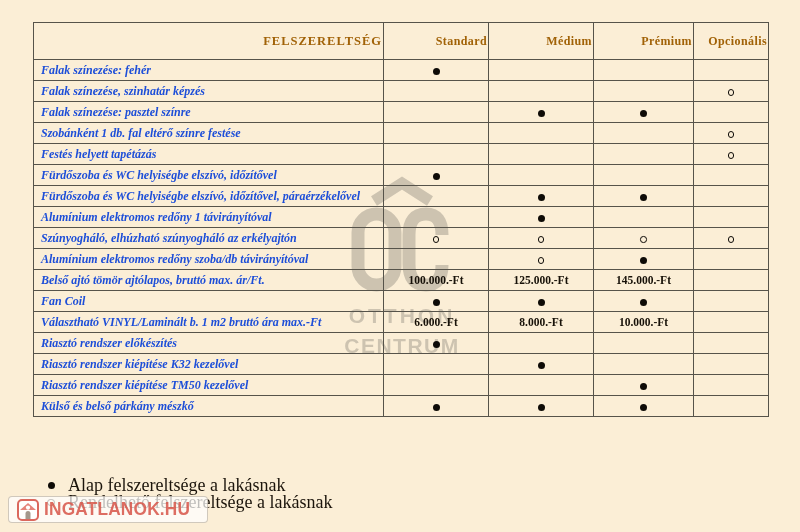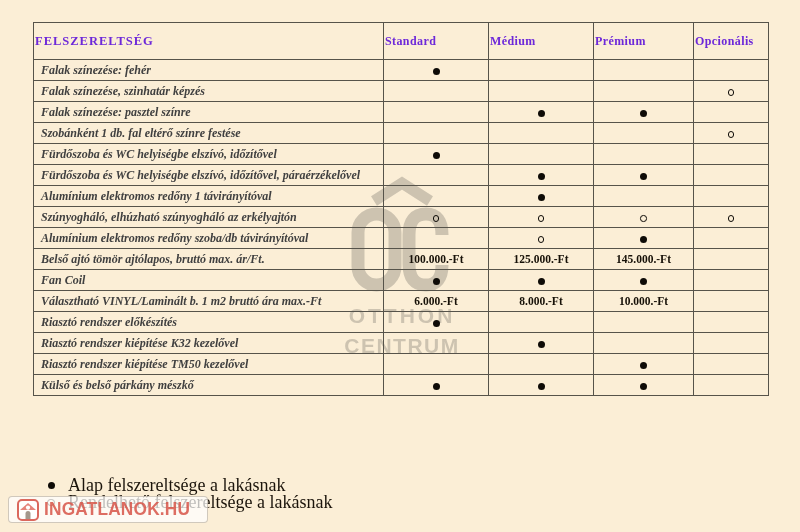--- a/index.html
+++ b/index.html
@@ -12,27 +12,27 @@
   
   .oc-watermark{position:absolute;left:341px;top:170px;width:122px;height:192px;z-index:1;opacity:.52;}
 
   
   table.features{
     position:absolute;left:33px;top:22px;z-index:2;
     border-collapse:collapse;table-layout:fixed;background:transparent;
   }
   .features th,.features td{border:1px solid #56534a;overflow:hidden;}
   .features th{
-    height:34px;font-size:12px;font-weight:bold;text-align:left;
-    color:#6d28d9;letter-spacing:.4px;background:transparent;
+    height:34px;font-size:12px;font-weight:bold;text-align:right;
+    color:#a16207;letter-spacing:.4px;background:transparent;
   }
   .features th.feature-head{font-size:12.5px;letter-spacing:1px;}
   .features td{height:20px;padding:0;background:transparent;}
   .features td.label{
-    font-weight:bold;font-style:italic;font-size:12px;color:#404040;
+    font-weight:bold;font-style:italic;font-size:12px;color:#1d4ed8;
     padding-left:7px;white-space:nowrap;
   }
   .features td.tier{text-align:center;vertical-align:middle;font-weight:bold;font-size:11.5px;color:#171108;}
   .dot{display:inline-block;border-radius:50%;vertical-align:middle;}
   .dot.filled{width:7px;height:7px;background:#0e0b07;}
   .dot.open{width:4.5px;height:4.5px;border:1.6px solid #0e0b07;background:transparent;}
 
   
   .legend{position:absolute;left:47px;top:477px;z-index:3;}
   .legend-item{display:flex;align-items:center;height:17px;font-size:18px;color:#1c150c;}
@@ -109,20 +109,27 @@
           <td class="tier"></td>
         </tr>
         <tr>
           <td class="label">Szobánként 1 db. fal eltérő színre festése</td>
           <td class="tier"></td>
           <td class="tier"></td>
           <td class="tier"></td>
           <td class="tier"><span class="dot open"></span></td>
         </tr>
         <tr>
+          <td class="label">Festés helyett tapétázás</td>
+          <td class="tier"></td>
+          <td class="tier"></td>
+          <td class="tier"></td>
+          <td class="tier"><span class="dot open"></span></td>
+        </tr>
+        <tr>
           <td class="label">Fürdőszoba és WC helyiségbe elszívó, időzítővel</td>
           <td class="tier"><span class="dot filled"></span></td>
           <td class="tier"></td>
           <td class="tier"></td>
           <td class="tier"></td>
         </tr>
         <tr>
           <td class="label">Fürdőszoba és WC helyiségbe elszívó, időzítővel, páraérzékelővel</td>
           <td class="tier"></td>
           <td class="tier"><span class="dot filled"></span></td>

